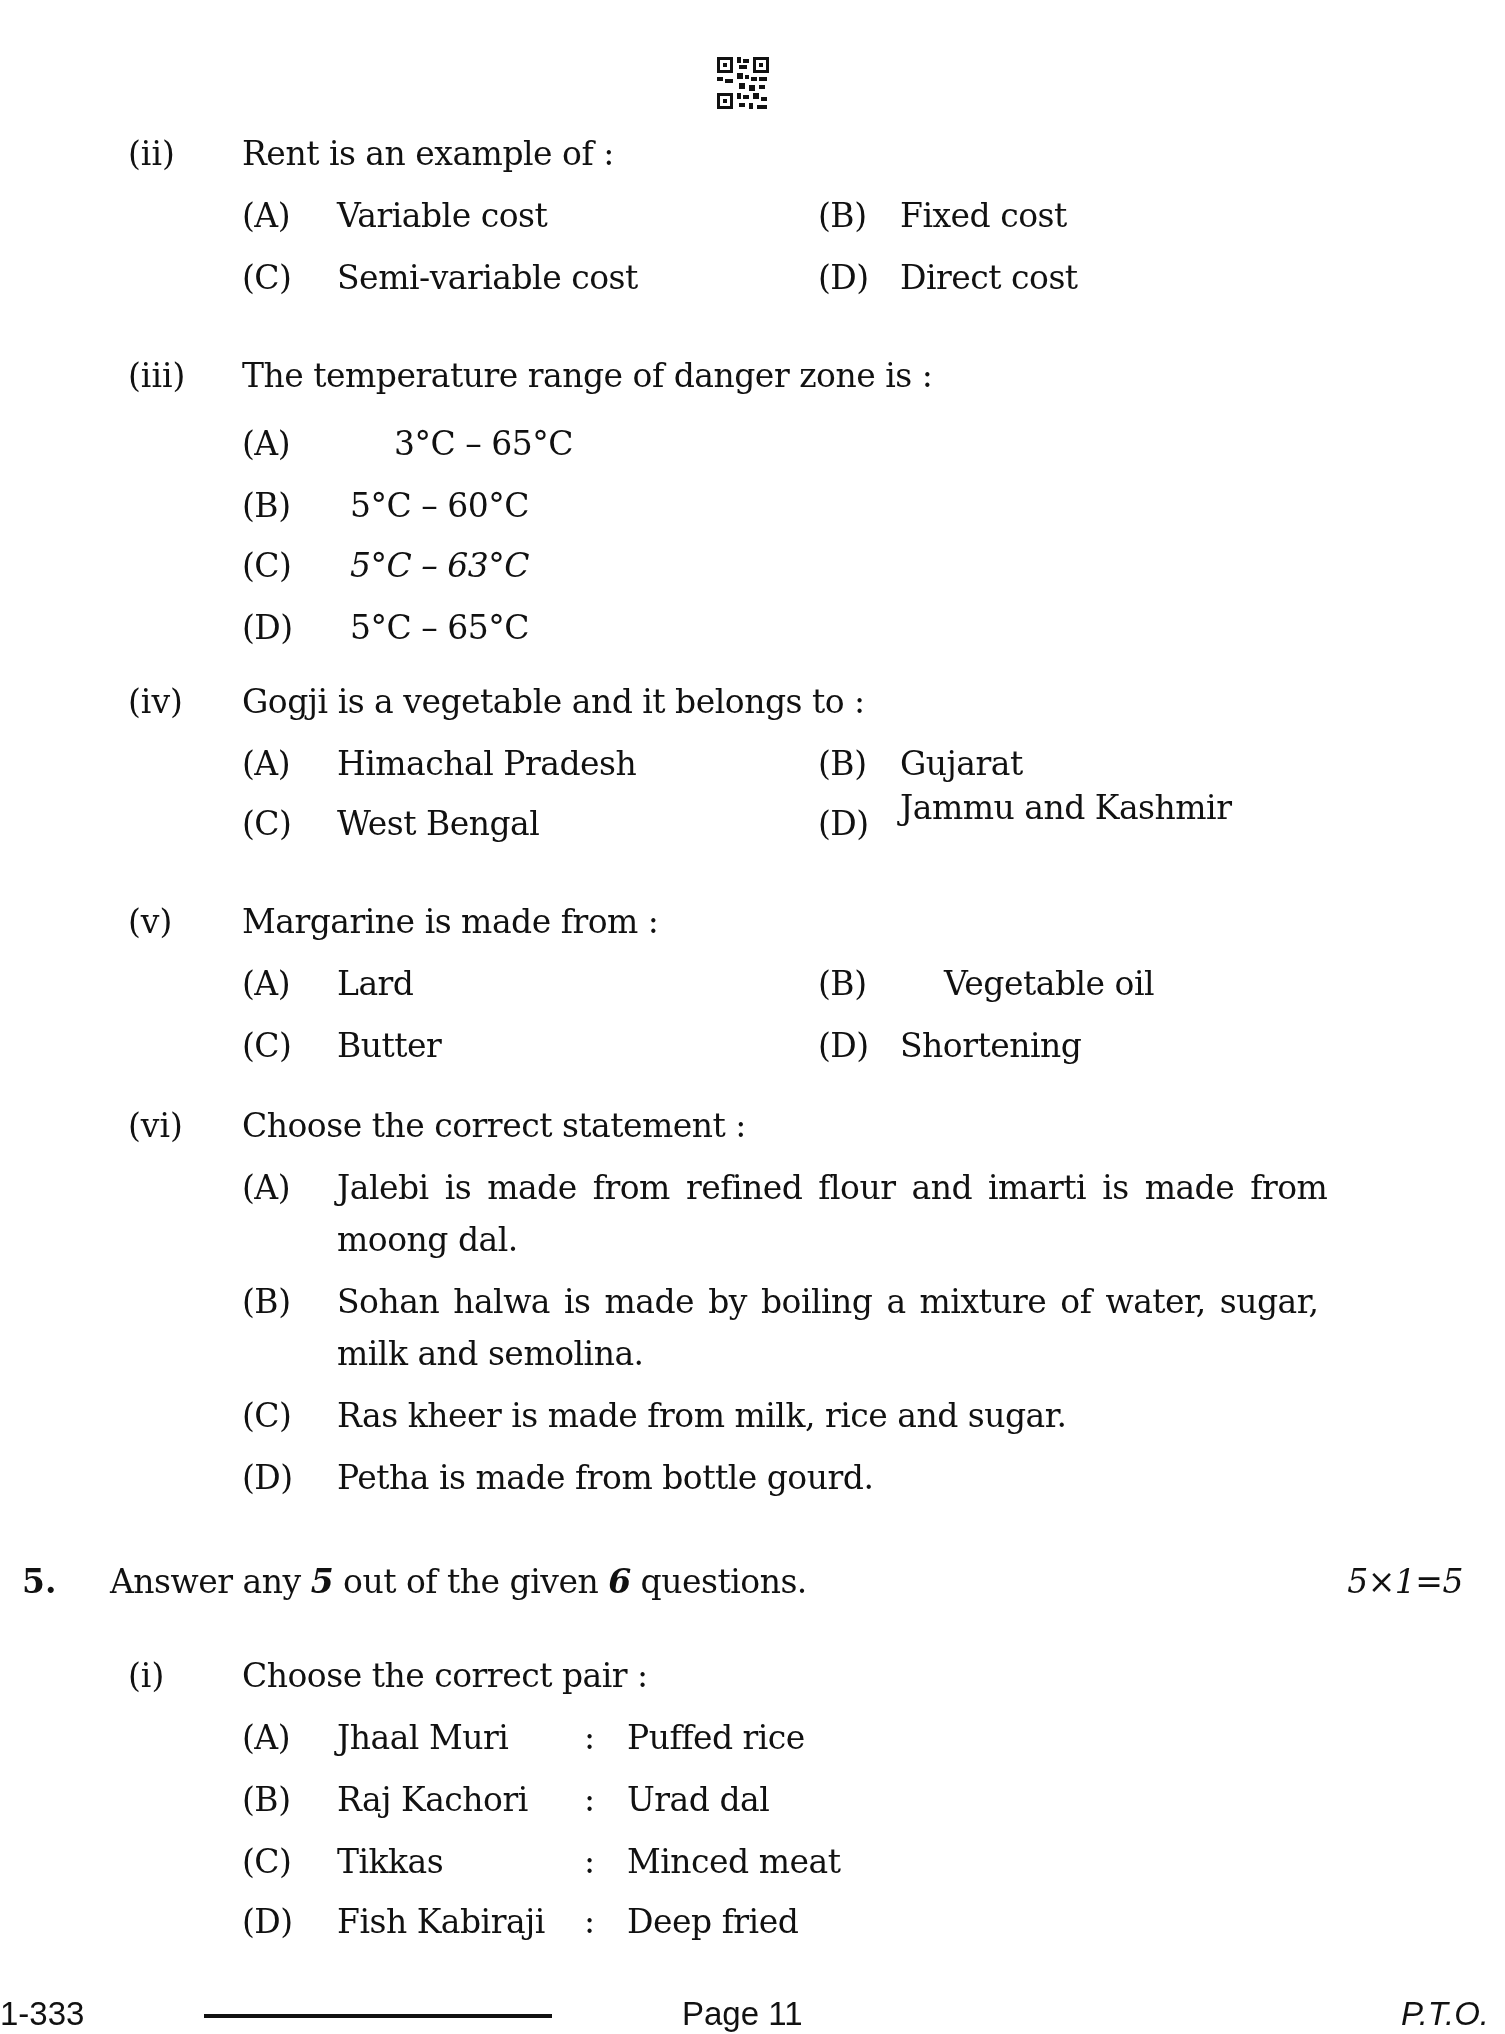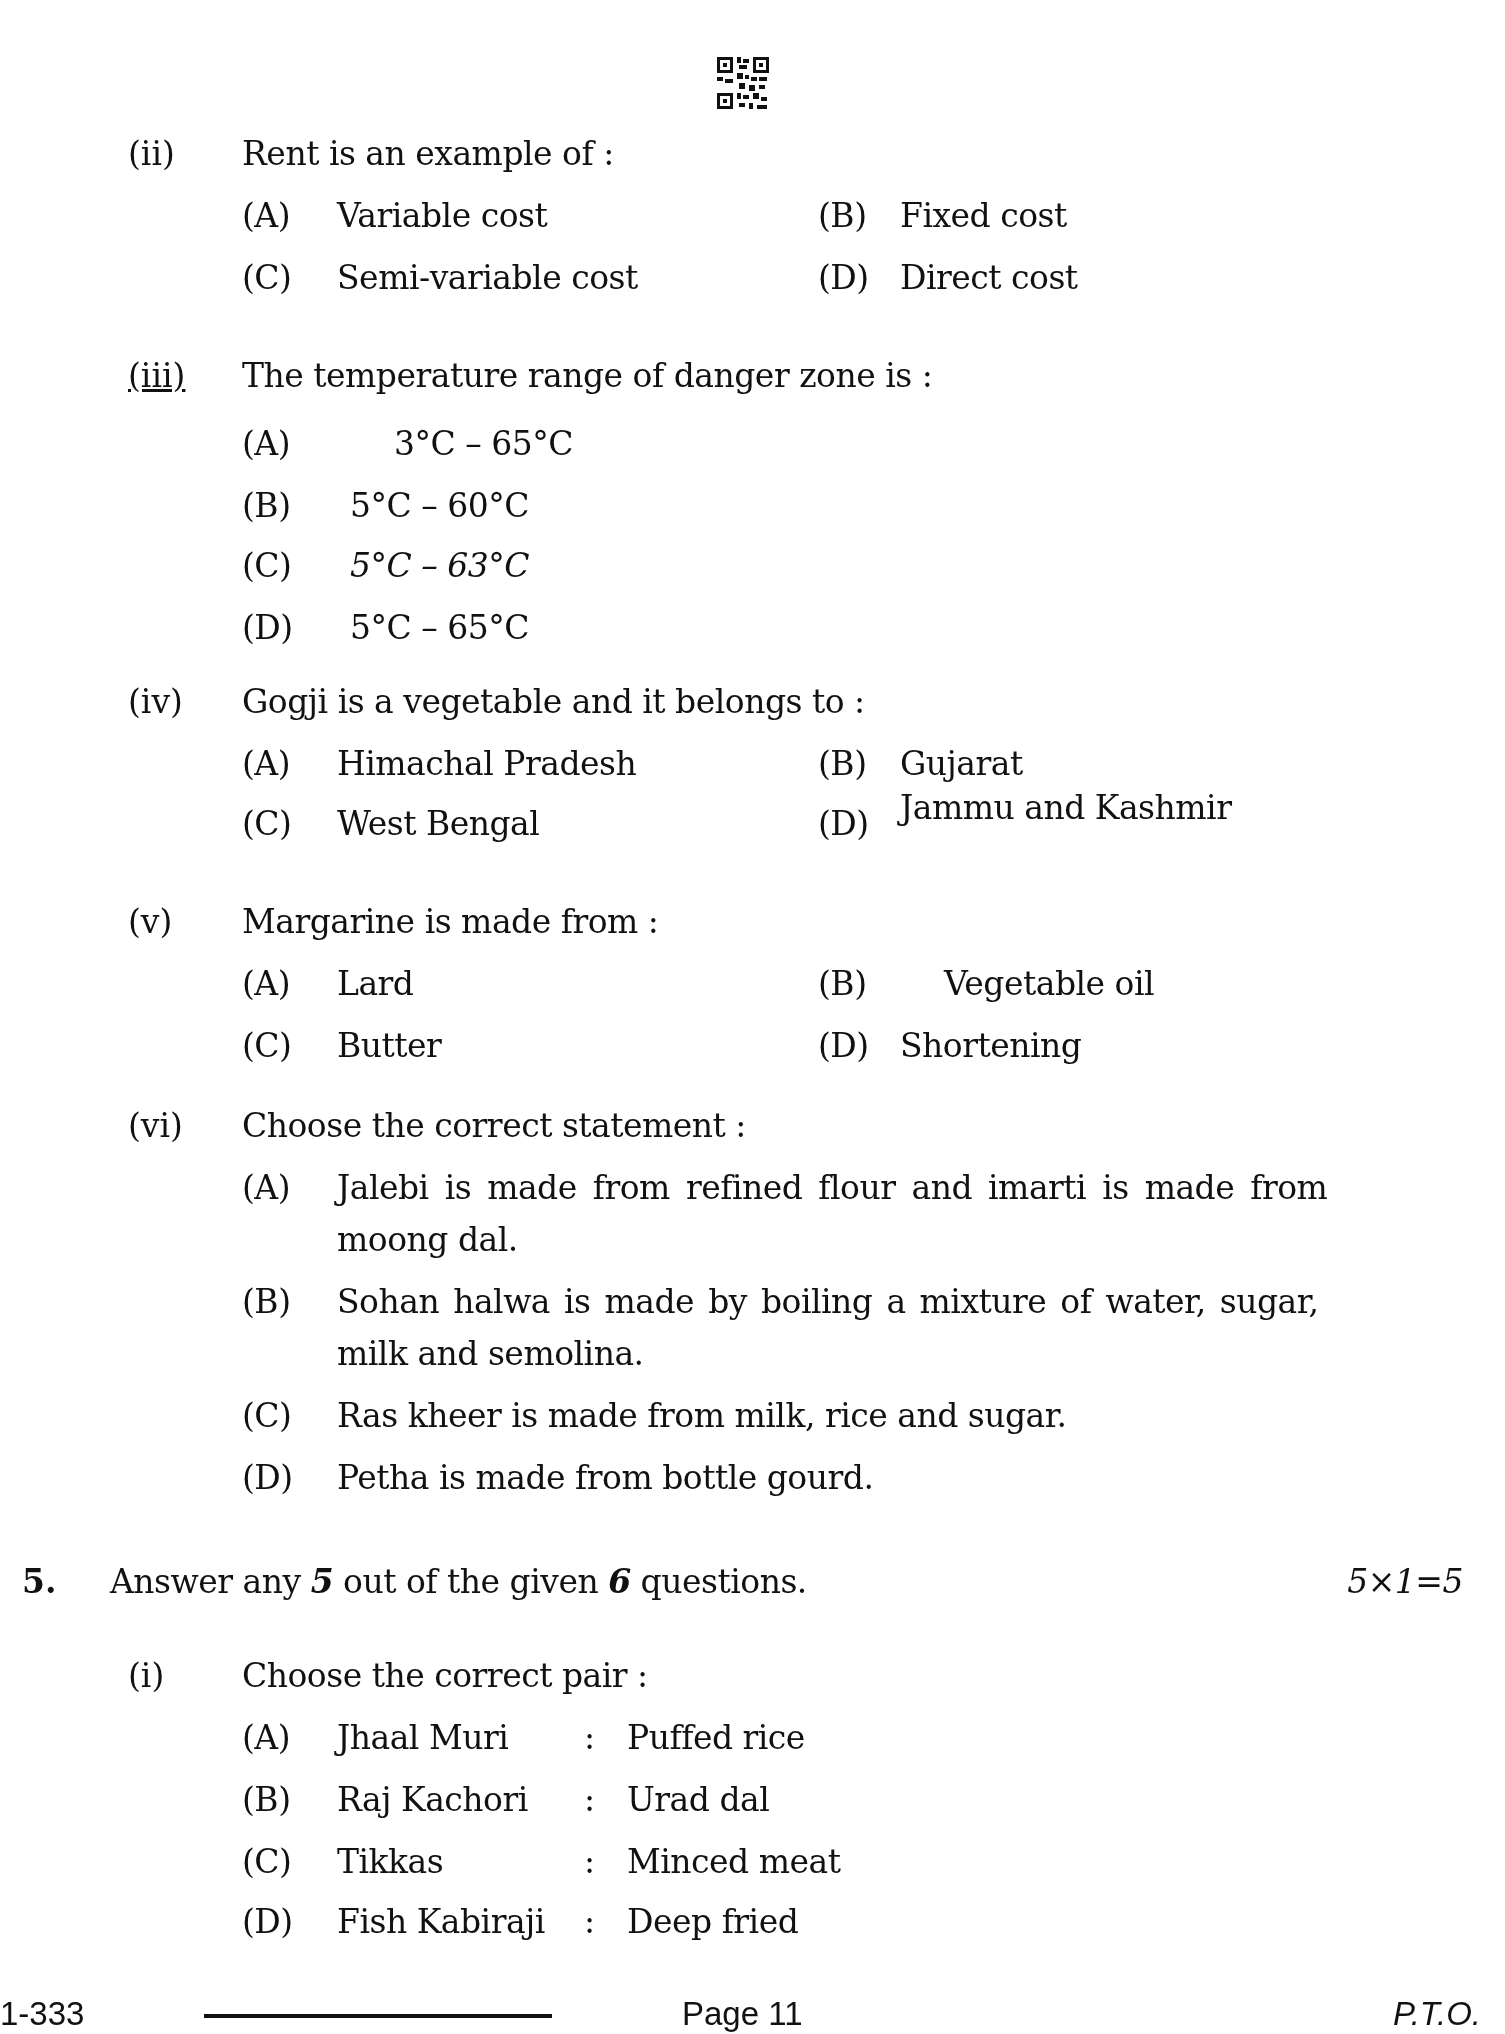--- a/index.html
+++ b/index.html
@@ -56,21 +56,21 @@
 <div class="abs txt" style="left:242px; top:134px;">Rent is an example of :</div>
 <div class="abs txt" style="left:242px; top:196px;">(A)</div>
 <div class="abs txt" style="left:337px; top:196px;">Variable cost</div>
 <div class="abs txt" style="left:818px; top:196px;">(B)</div>
 <div class="abs txt" style="left:900px; top:196px;">Fixed cost</div>
 <div class="abs txt" style="left:242px; top:258px;">(C)</div>
 <div class="abs txt" style="left:337px; top:258px;">Semi-variable cost</div>
 <div class="abs txt" style="left:818px; top:258px;">(D)</div>
 <div class="abs txt" style="left:900px; top:258px;">Direct cost</div>
 
-<div class="abs qnum" style="left:128px; top:356px;text-decoration:underline;">(iii)</div>
+<div class="abs qnum" style="left:128px; top:356px;">(iii)</div>
 <div class="abs txt" style="left:242px; top:356px;">The temperature range of danger zone is :</div>
 <div class="abs txt" style="left:242px; top:424px;">(A)</div>
 <div class="abs txt" style="left:350px; top:424px;margin-left:44px;">3°C – 65°C</div>
 <div class="abs txt" style="left:242px; top:486px;">(B)</div>
 <div class="abs txt" style="left:350px; top:486px;">5°C – 60°C</div>
 <div class="abs txt" style="left:242px; top:546px;">(C)</div>
 <div class="abs txt" style="left:350px; top:546px;font-style:italic;">5°C – 63°C</div>
 <div class="abs txt" style="left:242px; top:608px;">(D)</div>
 <div class="abs txt" style="left:350px; top:608px;">5°C – 65°C</div>
 
@@ -132,13 +132,13 @@
 <div class="abs txt" style="left:627px; top:1842px;">Minced meat</div>
 
 <div class="abs txt" style="left:242px; top:1902px;">(D)</div>
 <div class="abs txt" style="left:337px; top:1902px;">Fish Kabiraji</div>
 <div class="abs txt" style="left:584px; top:1902px;">:</div>
 <div class="abs txt" style="left:627px; top:1902px;">Deep fried</div>
 
 <div class="abs footer" style="left:0px; top:1994px;">1-333</div>
 <div class="rule" style="left:204px; top:2014px; width:348px;"></div>
 <div class="abs footer" style="left:682px; top:1994px;">Page 11</div>
-<div class="abs footer ital" style="right:24px; top:1994px;">P.T.O.</div>
+<div class="abs footer ital" style="right:16px; top:1994px;">P.T.O.</div>
 
 </body></html>

